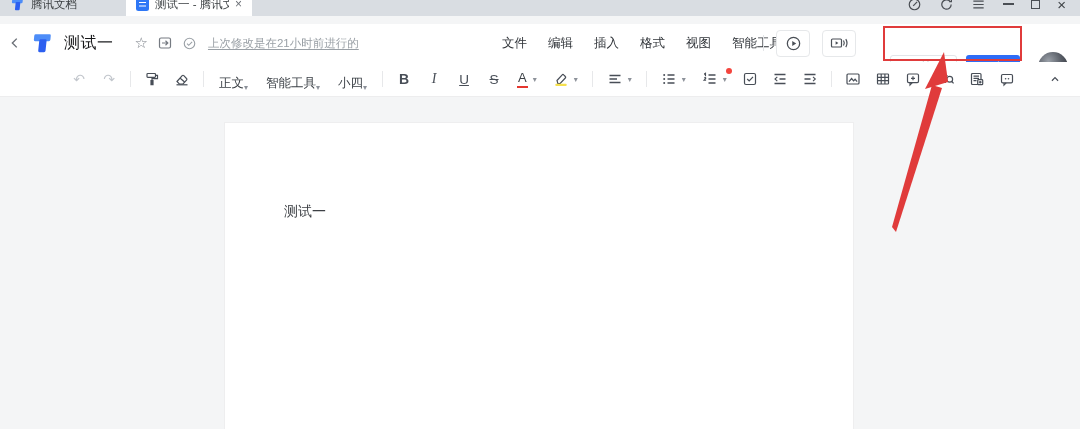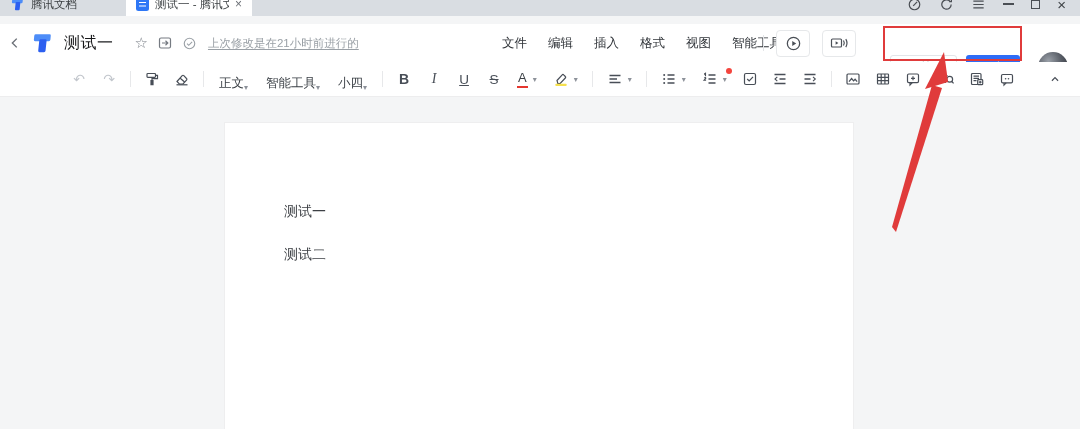--- a/index.html
+++ b/index.html
@@ -330,21 +330,20 @@
   <span class="tb-btn">
       <svg width="14" height="14" viewBox="0 0 16 16" fill="none" stroke="#484e57" stroke-width="1.4">
         <path d="M4.5 10 L8 6.5 L11.5 10"></path>
       </svg>
     </span>
 </div>
 
 <div class="canvas">
   <div class="page">
     <p>测试一</p>
-    <p>测试二</p>
   </div>
 </div>
 
 <div class="redbox"></div>
 <svg class="arrow-svg" viewBox="0 0 80 195">
   <polygon points="64,7 45,44 68,37" fill="#e03b3b"></polygon>
   <polygon points="52,40 62,43 16,187 12,182" fill="#e03b3b"></polygon>
 </svg>
 
 </body></html>

